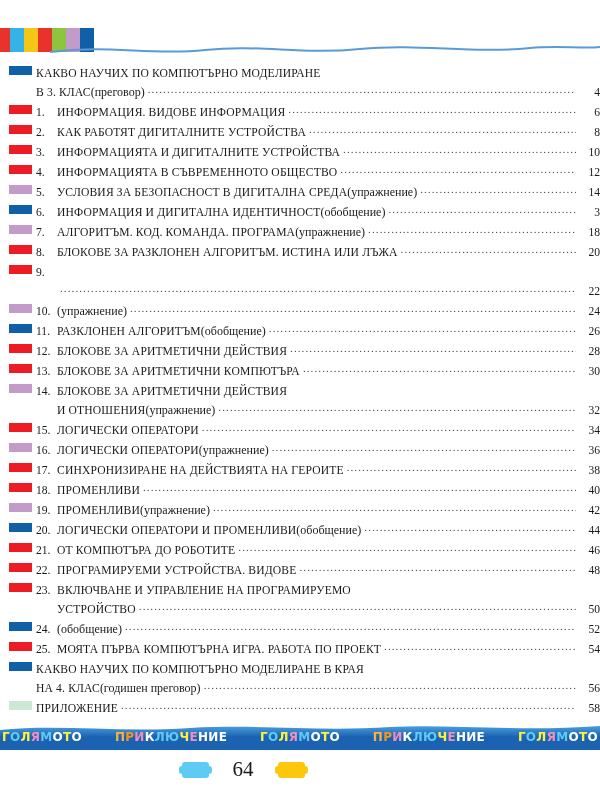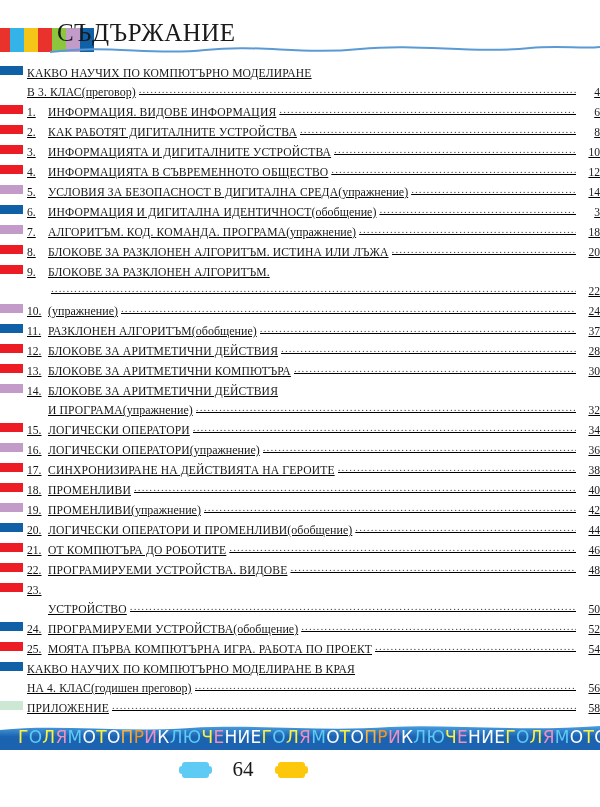--- a/index.html
+++ b/index.html
@@ -55,23 +55,22 @@
 
   
   .toc {
     position: absolute;
     left: 0;
     top: 64px;
     width: 600px;
   }
   .toc-entry {
     position: relative;
-    padding: 0 0 0 0;
+    padding: 0 0 0 9px;
     margin-bottom: 1px;
-    text-decoration: underline;
   }
   .entry-line {
     display: flex;
     align-items: baseline;
     font-size: 11.6px;
     line-height: 19px;
     color: #1a1a1a;
     white-space: nowrap;
   }
   .marker {
@@ -133,27 +132,27 @@
     left: 0;
     top: 0;
   }
   .footer-text {
     position: absolute;
     left: 0;
     top: 728px;
     width: 600px;
     height: 18px;
     font-family: "DejaVu Sans", sans-serif;
-    font-weight: normal;
-    font-size: 17px;
+    font-weight: bold;
+    font-size: 12px;
     letter-spacing: 0.3px;
     display: flex;
     align-items: center;
     justify-content: space-between;
-    padding: 0 18px;
+    padding: 0 2px;
     box-sizing: border-box;
     overflow: hidden;
     white-space: nowrap;
   }
   .footer-text .word { display: inline-block; }
   .footer-text .word span { display: inline-block; }
 
   .pagenum-wrap {
     position: absolute;
     left: 0;
@@ -205,21 +204,20 @@
       <div class="bar" style="background: rgb(52, 179, 232);"></div>
       <div class="bar" style="background: rgb(245, 197, 24);"></div>
       <div class="bar" style="background: rgb(232, 50, 43);"></div>
       <div class="bar" style="background: rgb(140, 198, 63);"></div>
       <div class="bar" style="background: rgb(195, 155, 200);"></div>
       <div class="bar" style="background: rgb(16, 96, 168);"></div>
     </div>
   <svg class="header-wave" viewBox="0 0 600 20" preserveAspectRatio="none">
     <path id="wavepath" d="M 50 12 C 110 4, 150 16, 205 10 C 260 4, 300 15, 360 9 C 420 3, 470 14, 530 8 C 560 5, 580 9, 600 7" stroke="#5b9bd5" stroke-width="2" fill="none"></path>
   </svg>
-  <div class="header-title">СЪДЪРЖАНИЕ</div>
 </div>
 
 <div class="toc">
     <div class="toc-entry">
       <div class="entry-line">
         <div class="marker" style="background: rgb(16, 96, 168);"></div>
         <div class="num" style="width: 0px;"></div>
         <div class="title-txt">КАКВО НАУЧИХ ПО КОМПЮТЪРНО МОДЕЛИРАНЕ</div>
       </div>
       <div class="entry-line">
@@ -302,21 +300,20 @@
         <div class="num">8.</div>
         <div class="title-txt">БЛОКОВЕ ЗА РАЗКЛОНЕН АЛГОРИТЪМ. ИСТИНА ИЛИ ЛЪЖА</div>
         <div class="leader">............................................................................................................................................</div>
         <div class="page">20</div>
       </div>
     </div>
     <div class="toc-entry">
       <div class="entry-line">
         <div class="marker" style="background: rgb(237, 28, 36);"></div>
         <div class="num">9.</div>
-        <div class="title-txt">БЛОКОВЕ ЗА РАЗКЛОНЕН АЛГОРИТЪМ.</div>
       </div>
       <div class="entry-line">
         <div class="cont-indent"></div>
         <div class="leader">............................................................................................................................................</div>
         <div class="page">22</div>
       </div>
     </div>
     <div class="toc-entry">
       <div class="entry-line">
         <div class="marker" style="background: rgb(195, 155, 200);"></div>
@@ -326,21 +323,21 @@
         <div class="page">24</div>
       </div>
     </div>
     <div class="toc-entry">
       <div class="entry-line">
         <div class="marker" style="background: rgb(16, 96, 168);"></div>
         <div class="num">11.</div>
         <div class="title-txt">РАЗКЛОНЕН АЛГОРИТЪМ</div>
         <div class="title-txt sub"> (обобщение)</div>
         <div class="leader">............................................................................................................................................</div>
-        <div class="page">37</div>
+        <div class="page">26</div>
       </div>
     </div>
     <div class="toc-entry">
       <div class="entry-line">
         <div class="marker" style="background: rgb(237, 28, 36);"></div>
         <div class="num">12.</div>
         <div class="title-txt">БЛОКОВЕ ЗА АРИТМЕТИЧНИ ДЕЙСТВИЯ</div>
         <div class="leader">............................................................................................................................................</div>
         <div class="page">28</div>
       </div>
@@ -355,21 +352,21 @@
       </div>
     </div>
     <div class="toc-entry">
       <div class="entry-line">
         <div class="marker" style="background: rgb(195, 155, 200);"></div>
         <div class="num">14.</div>
         <div class="title-txt">БЛОКОВЕ ЗА АРИТМЕТИЧНИ ДЕЙСТВИЯ</div>
       </div>
       <div class="entry-line">
         <div class="cont-indent"></div>
-        <div class="title-txt">И ПРОГРАМА</div>
+        <div class="title-txt">И ОТНОШЕНИЯ</div>
         <div class="title-txt sub"> (упражнение)</div>
         <div class="leader">............................................................................................................................................</div>
         <div class="page">32</div>
       </div>
     </div>
     <div class="toc-entry">
       <div class="entry-line">
         <div class="marker" style="background: rgb(237, 28, 36);"></div>
         <div class="num">15.</div>
         <div class="title-txt">ЛОГИЧЕСКИ ОПЕРАТОРИ</div>
@@ -440,33 +437,33 @@
         <div class="num">22.</div>
         <div class="title-txt">ПРОГРАМИРУЕМИ УСТРОЙСТВА. ВИДОВЕ</div>
         <div class="leader">............................................................................................................................................</div>
         <div class="page">48</div>
       </div>
     </div>
     <div class="toc-entry">
       <div class="entry-line">
         <div class="marker" style="background: rgb(237, 28, 36);"></div>
         <div class="num">23.</div>
+        <div class="title-txt">ВКЛЮЧВАНЕ И УПРАВЛЕНИЕ НА ПРОГРАМИРУЕМО</div>
       </div>
       <div class="entry-line">
         <div class="cont-indent"></div>
         <div class="title-txt">УСТРОЙСТВО</div>
         <div class="leader">............................................................................................................................................</div>
         <div class="page">50</div>
       </div>
     </div>
     <div class="toc-entry">
       <div class="entry-line">
         <div class="marker" style="background: rgb(16, 96, 168);"></div>
         <div class="num">24.</div>
-        <div class="title-txt">ПРОГРАМИРУЕМИ УСТРОЙСТВА</div>
         <div class="title-txt sub"> (обобщение)</div>
         <div class="leader">............................................................................................................................................</div>
         <div class="page">52</div>
       </div>
     </div>
     <div class="toc-entry">
       <div class="entry-line">
         <div class="marker" style="background: rgb(237, 28, 36);"></div>
         <div class="num">25.</div>
         <div class="title-txt">МОЯТА ПЪРВА КОМПЮТЪРНА ИГРА. РАБОТА ПО ПРОЕКТ</div>

